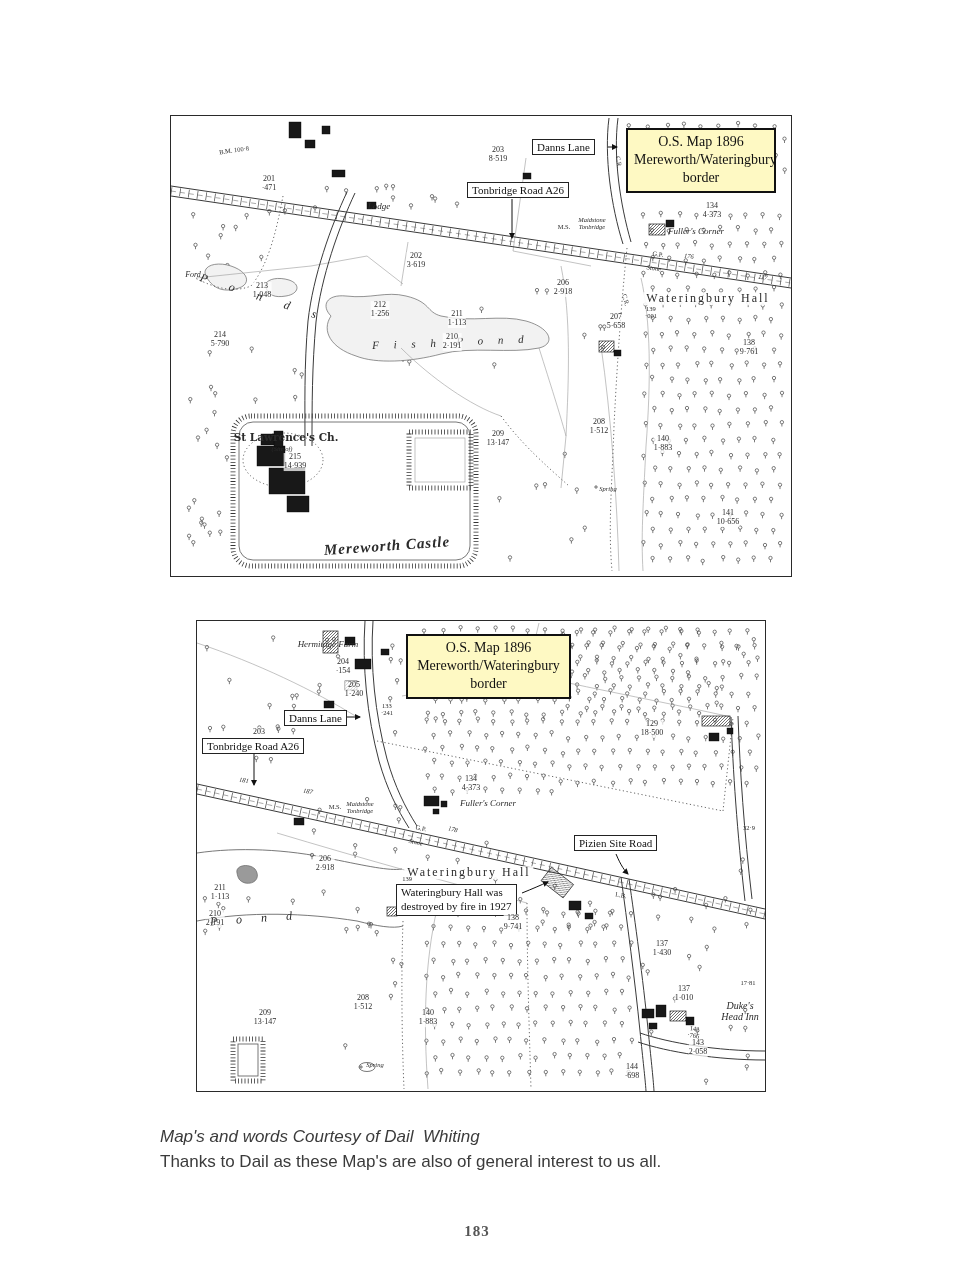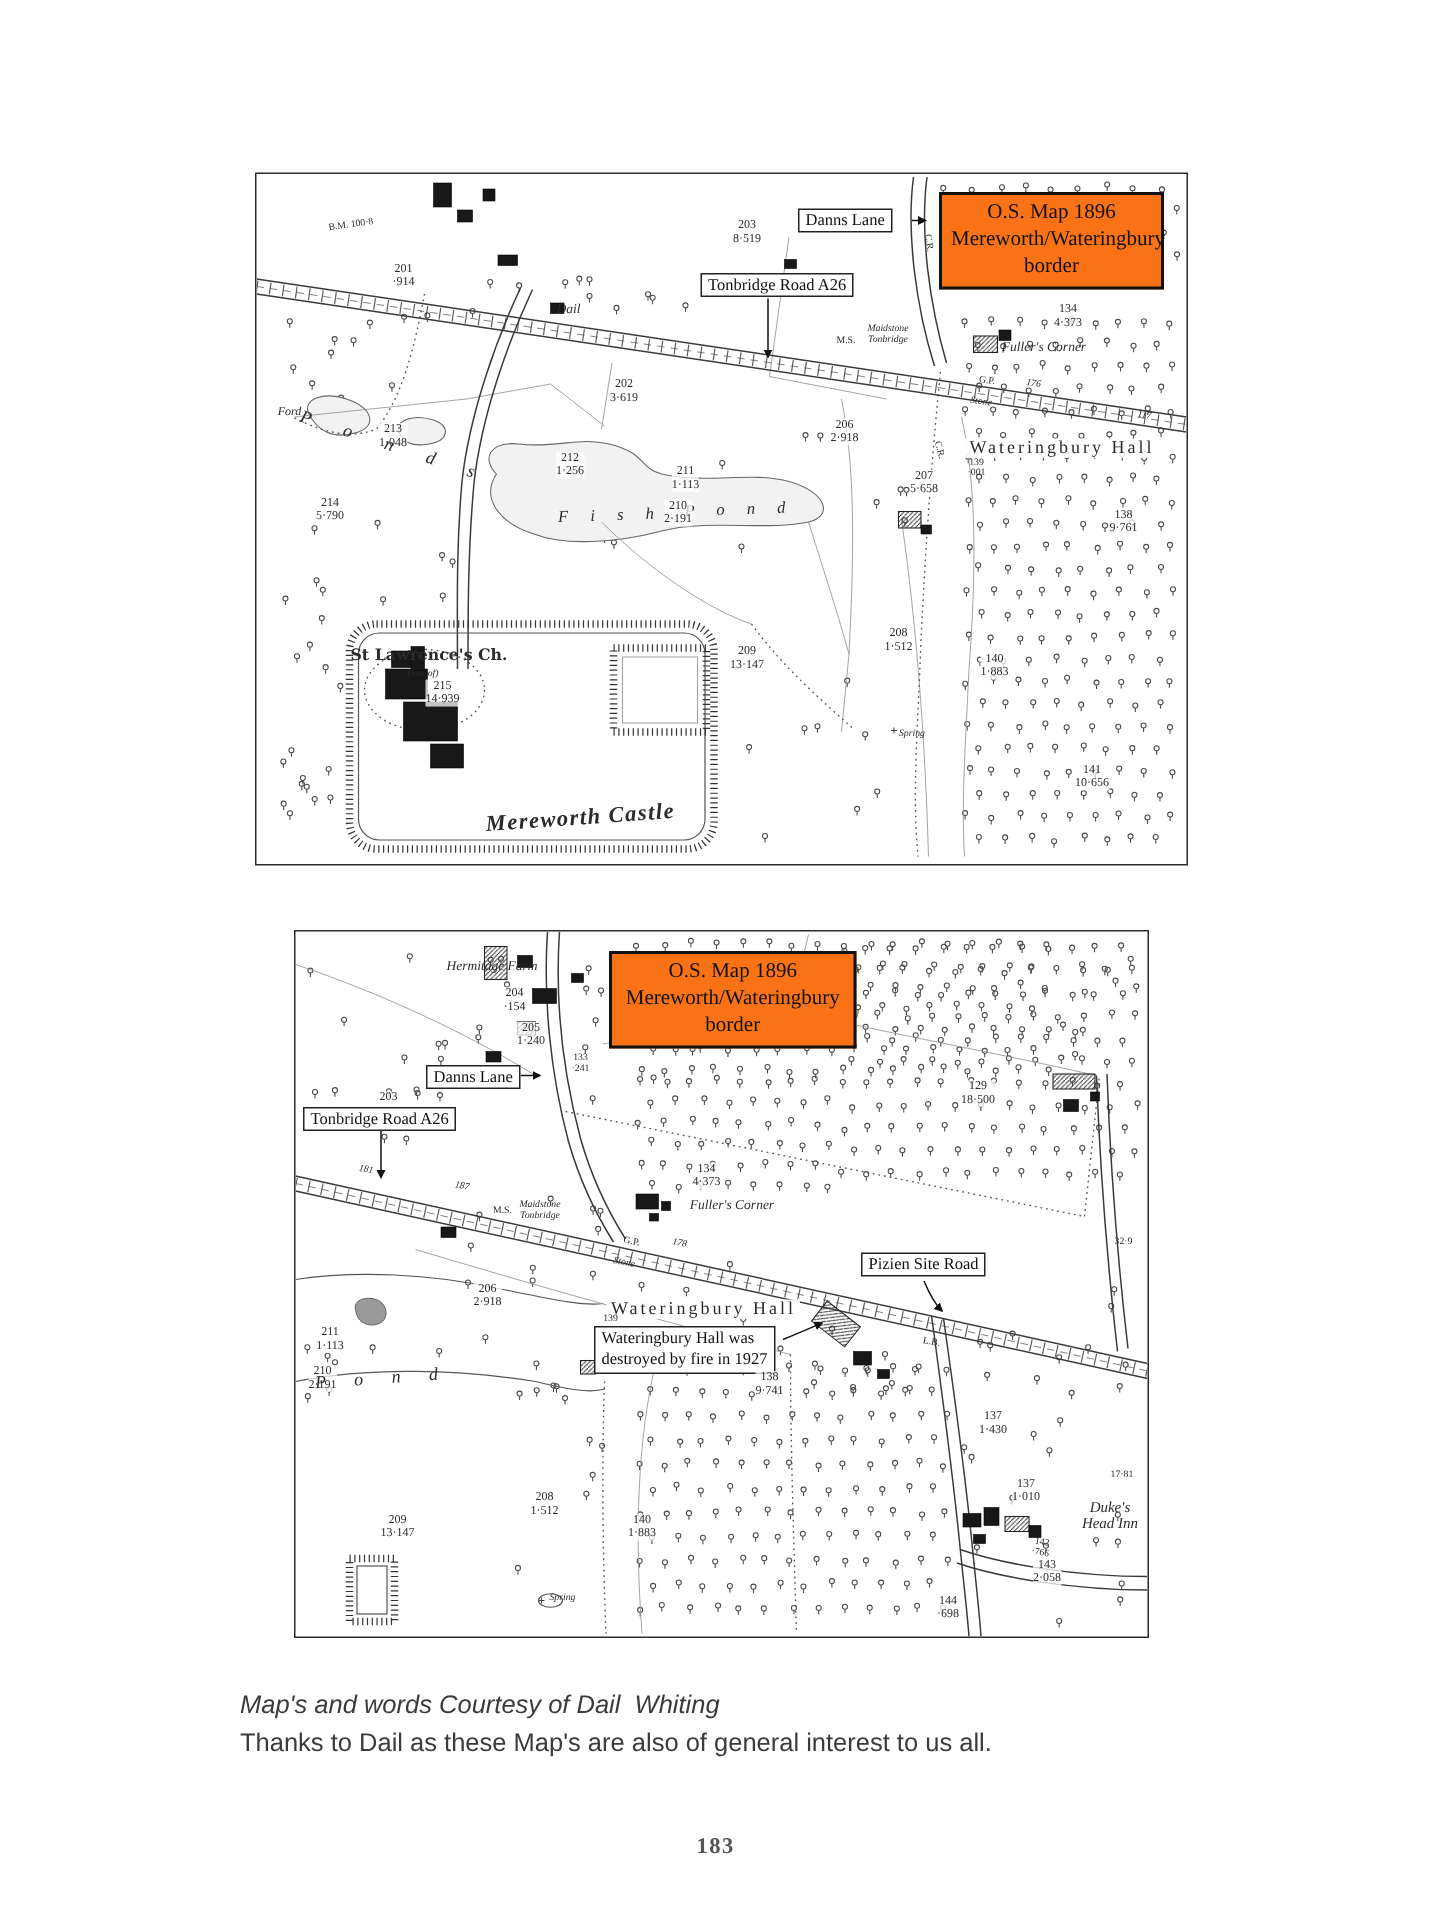--- a/index.html
+++ b/index.html
@@ -12,21 +12,21 @@
   .num{font-size:8px;background:rgba(255,255,255,.75);}
   .tiny{font-size:6.5px;}
   .place{font-style:italic;font-size:9px;white-space:pre;}
   .big-place{font-size:12px;letter-spacing:2px;white-space:pre;
              background:rgba(255,255,255,.9);padding:0 3px;}
   .castle{font-weight:bold;font-style:italic;font-size:15px;letter-spacing:1px;white-space:pre;}
   .gothic{font-weight:bold;font-size:10.5px;white-space:pre;font-family:"DejaVu Serif",serif;}
   .lbox{position:absolute;border:1px solid #222;background:#fff;font-size:11px;
         padding:0 4px;white-space:nowrap;color:#111;line-height:1.3;}
   .lbox.multi{white-space:pre-line;line-height:1.25;padding:1px 4px;text-align:left;}
-  .hdr{position:absolute;border:2px solid #111;background:#f97316;font-size:14px;text-align:center;
+  .hdr{position:absolute;border:2px solid #111;background:#fef9c3;font-size:14px;text-align:center;
        line-height:1.3;padding:3px 6px;white-space:pre-line;color:#111;box-sizing:border-box;}
   .cap{position:absolute;left:160px;font-family:"Liberation Sans",sans-serif;color:#3b3b3b;
        font-size:17px;white-space:pre-wrap;}
   .cap1{top:1127px;font-style:italic;}
   .cap2{top:1152px;}
   .pagenum{position:absolute;left:0;right:0;top:1223px;text-align:center;color:#555;
            font-size:15px;letter-spacing:1px;font-weight:bold;}
   
   .rd{stroke:#3a3a3a;stroke-width:1;fill:none;}
   .rdd{stroke:#555;stroke-width:.5;stroke-dasharray:5 4;fill:none;}
@@ -432,22 +432,22 @@
 
   <div class="hdr" style="left:455px;top:12px;width:150px">O.S. Map 1896
 Mereworth/Wateringbury
 border</div>
   <div class="lbox" style="left:361px;top:23px">Danns Lane</div>
   <div class="lbox" style="left:296px;top:66px">Tonbridge Road A26</div>
 
   <div class="mlabel num" style="left:327px;top:39px">203
 8·519</div>
   <div class="mlabel num" style="left:98px;top:68px">201
-·914</div>
-  <div class="mlabel place" style="left:208px;top:90px">Dail</div>
+·471</div>
+  <div class="mlabel place" style="left:208px;top:90px">Lodge</div>
   <div class="mlabel num" style="left:541px;top:95px">134
 4·373</div>
   <div class="mlabel place" style="left:525px;top:115px">Fuller's Corner</div>
   <div class="mlabel num" style="left:245px;top:145px">202
 3·619</div>
   <div class="mlabel num" style="left:392px;top:172px">206
 2·918</div>
   <div class="mlabel big-place" style="left:537px;top:183px">Wateringbury Hall</div>
   <div class="mlabel num" style="left:209px;top:194px">212
 1·256</div>

